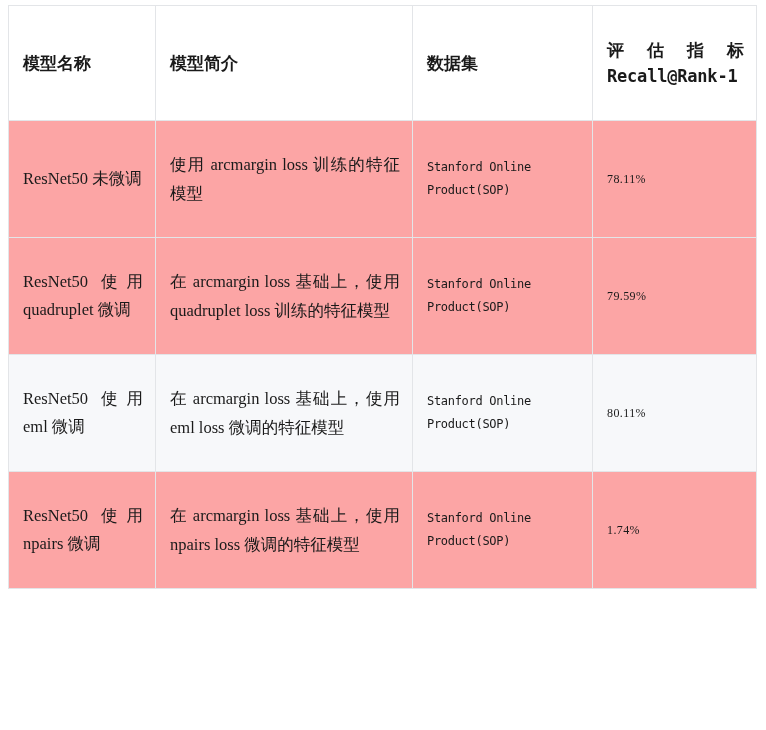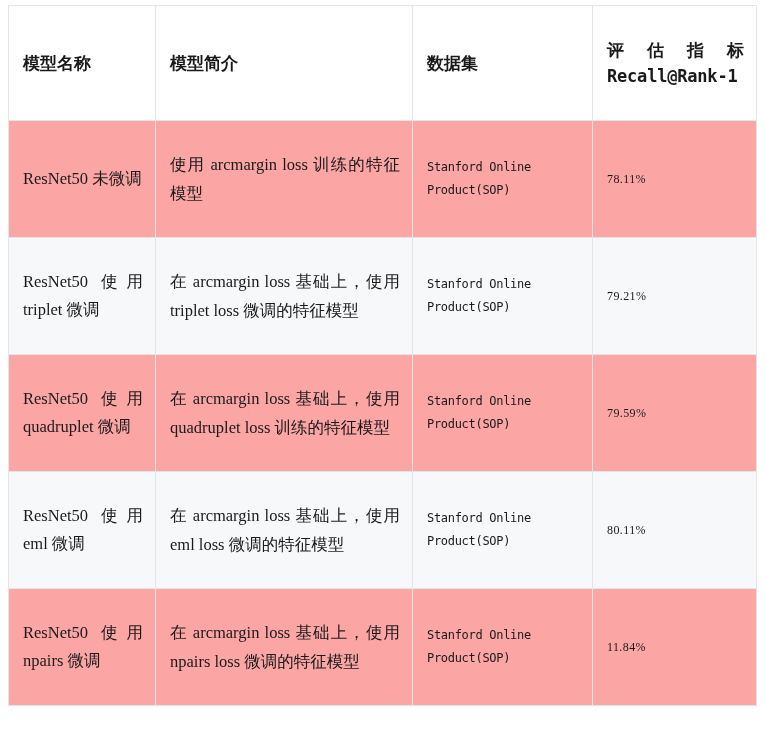--- a/index.html
+++ b/index.html
@@ -138,39 +138,33 @@
         </th>
       </tr>
     </thead>
     <tbody>
       <tr>
         <td class="cell-name">ResNet50 未微调</td>
         <td class="cell-desc">使用 arcmargin loss 训练的特征模型</td>
         <td class="cell-dataset">Stanford Online Product(SOP)</td>
         <td class="cell-score">78.11%</td>
       </tr>
-      <tr class="alt">
-        <td class="cell-name">ResNet50 使用 triplet 微调</td>
-        <td class="cell-desc">在 arcmargin loss 基础上，使用 triplet loss 微调的特征模型</td>
-        <td class="cell-dataset">Stanford Online Product(SOP)</td>
-        <td class="cell-score">79.21%</td>
-      </tr>
       <tr>
         <td class="cell-name">ResNet50 使用 quadruplet 微调</td>
         <td class="cell-desc">在 arcmargin loss 基础上，使用 quadruplet loss 训练的特征模型</td>
         <td class="cell-dataset">Stanford Online Product(SOP)</td>
         <td class="cell-score">79.59%</td>
       </tr>
       <tr class="alt">
         <td class="cell-name">ResNet50 使用 eml 微调</td>
         <td class="cell-desc">在 arcmargin loss 基础上，使用 eml loss 微调的特征模型</td>
         <td class="cell-dataset">Stanford Online Product(SOP)</td>
         <td class="cell-score">80.11%</td>
       </tr>
       <tr>
         <td class="cell-name">ResNet50 使用 npairs 微调</td>
         <td class="cell-desc">在 arcmargin loss 基础上，使用 npairs loss 微调的特征模型</td>
         <td class="cell-dataset">Stanford Online Product(SOP)</td>
-        <td class="cell-score">11.84%</td>
+        <td class="cell-score">1.74%</td>
       </tr>
     </tbody>
   </table>
 </div>
 
 </body></html>

